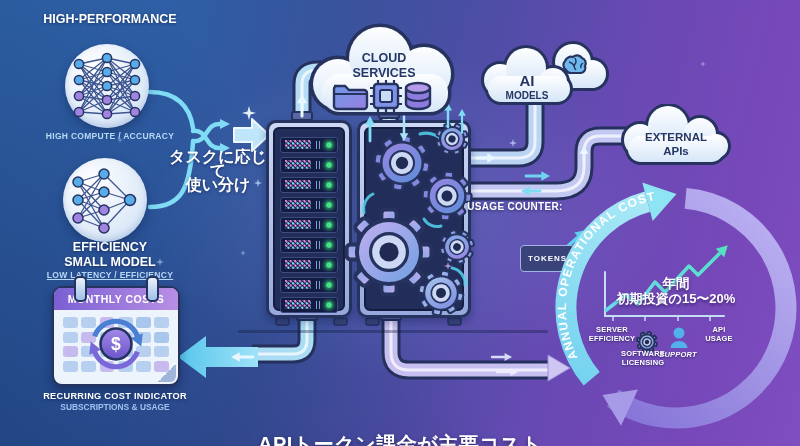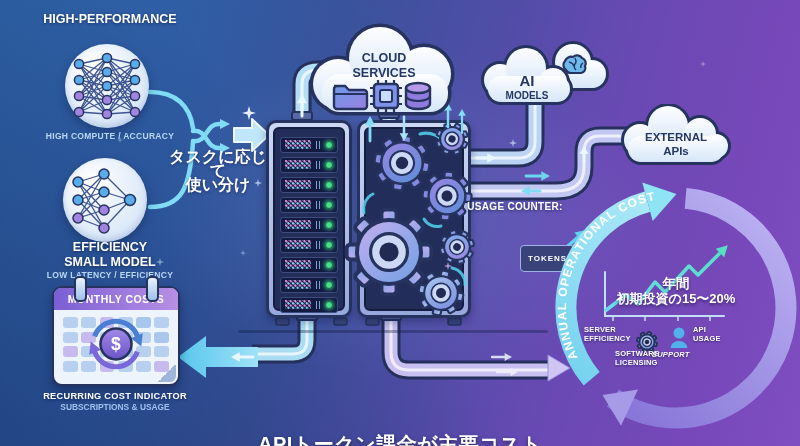--- a/index.html
+++ b/index.html
@@ -35,21 +35,21 @@
     box-shadow:0 3px 0 rgba(10,20,60,.45);display:flex;align-items:center;justify-content:center;gap:4px;}
   #tc-box .val{color:#fff;font-weight:bold;font-size:15px;letter-spacing:.3px;}
   #tc-box .sep{color:#fff;font-weight:bold;font-size:15px;}
   .tc-units{display:flex;flex-direction:column;line-height:7.5px;font-size:7.5px;font-weight:bold;}
   .tc-units .um{color:#7fd8f4;border-bottom:1px solid rgba(255,255,255,.5);}
   .tc-units .uh{color:#fff;}
   #tc-badge{position:absolute;left:520px;top:245px;padding:8px 7px;background:#39437a;border:1.5px solid #9fb4e4;border-radius:4px;
     color:#fff;font-size:8px;font-weight:bold;letter-spacing:1px;}
   
   #ring{position:absolute;left:546px;top:178px;width:260px;height:260px;}
-  .ring-lab{position:absolute;color:#fff;font-weight:bold;font-size:7.5px;line-height:8.5px;text-align:left;letter-spacing:.2px;text-shadow:0 1px 2px rgba(10,20,60,.6);}
+  .ring-lab{position:absolute;color:#fff;font-weight:bold;font-size:7.5px;line-height:8.5px;text-align:center;letter-spacing:.2px;text-shadow:0 1px 2px rgba(10,20,60,.6);}
   #ring-head{position:absolute;left:20px;top:64px;width:220px;text-align:center;color:#fff;font-weight:bold;text-shadow:0 2px 3px rgba(20,15,60,.55);margin-top:34px;}
   #ring-head .l1{font-size:13.5px;line-height:15px;}
   #ring-head .l2{font-size:13px;line-height:15px;}
   
   #calendar{position:absolute;left:52px;top:286px;width:128px;height:100px;background:#edf4fc;border:2.5px solid #26335e;border-radius:10px;
     box-sizing:border-box;box-shadow:0 5px 10px rgba(10,20,60,.4);}
   .cal-head{height:22px;border-radius:7px 7px 0 0;background:linear-gradient(90deg,#7a5fd4,#b88fe4);color:#fff;font-weight:bold;
     font-size:10.5px;letter-spacing:.5px;text-align:center;line-height:22px;}
   .cal-ring{position:absolute;top:-12px;width:9px;height:22px;border-radius:5px;background:linear-gradient(180deg,#e8f2fc,#9fc0e8);border:2.5px solid #26335e;}
   .cal-grid{display:grid;grid-template-columns:repeat(6,1fr);gap:3.5px;padding:7px 9px;}
@@ -560,21 +560,21 @@
         <circle cx="39" cy="32" r="5" fill="#57ace9" stroke="#26335e" stroke-width="1.5"></circle>
         <circle cx="39" cy="50" r="5" fill="#a184e2" stroke="#26335e" stroke-width="1.5"></circle>
         <circle cx="39" cy="68" r="5" fill="#a184e2" stroke="#26335e" stroke-width="1.5"></circle>
         <circle cx="65" cy="40" r="5.5" fill="#57ace9" stroke="#26335e" stroke-width="1.5"></circle>
       </svg>
   </div>
   <div class="t" style="left:20px;top:240px;width:180px;font-size:12.5px;line-height:15px;">
     <div>EFFICIENCY</div>
       <div>SMALL MODEL</div>
   </div>
-  <div class="t" style="left:20px;top:270px;width:180px;font-size:8.5px;color:#b8d7f4;letter-spacing:.3px;text-shadow:none;">LOW LATENCY / EFFICIENCY</div>
+  <div class="t" style="left:20px;top:270px;width:180px;font-size:8.5px;color:#b8d7f4;letter-spacing:.3px;text-shadow:none;text-decoration:underline;">LOW LATENCY / EFFICIENCY</div>
 
   <div class="t" style="left:166px;top:150px;width:104px;font-size:16px;line-height:14px;">
     <div>タスクに応じて</div>
       <div>使い分け</div>
   </div>
 
   <div class="t" style="left:462px;top:201px;width:106px;font-size:10px;letter-spacing:.3px;">USAGE COUNTER:</div>
   <div id="tc-badge">TOKENS</div>
 
   <div id="ring">

